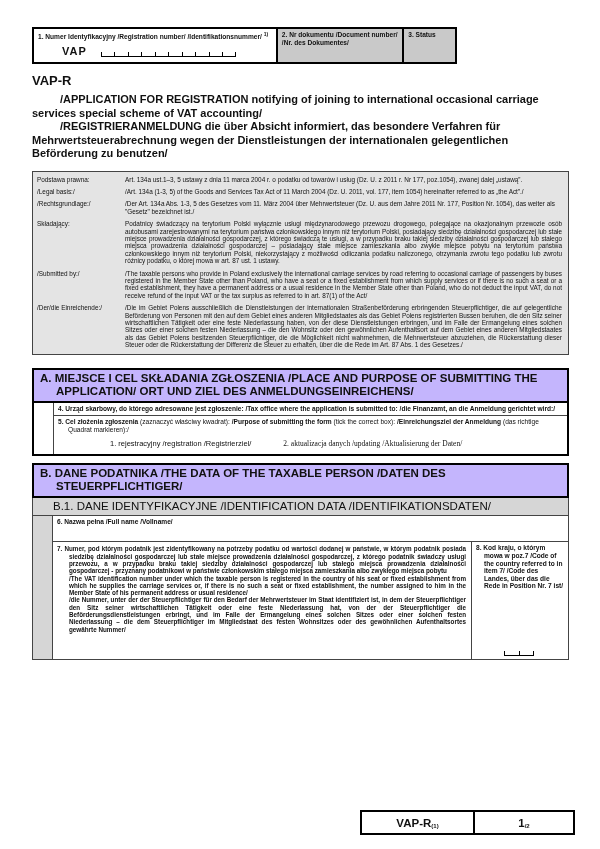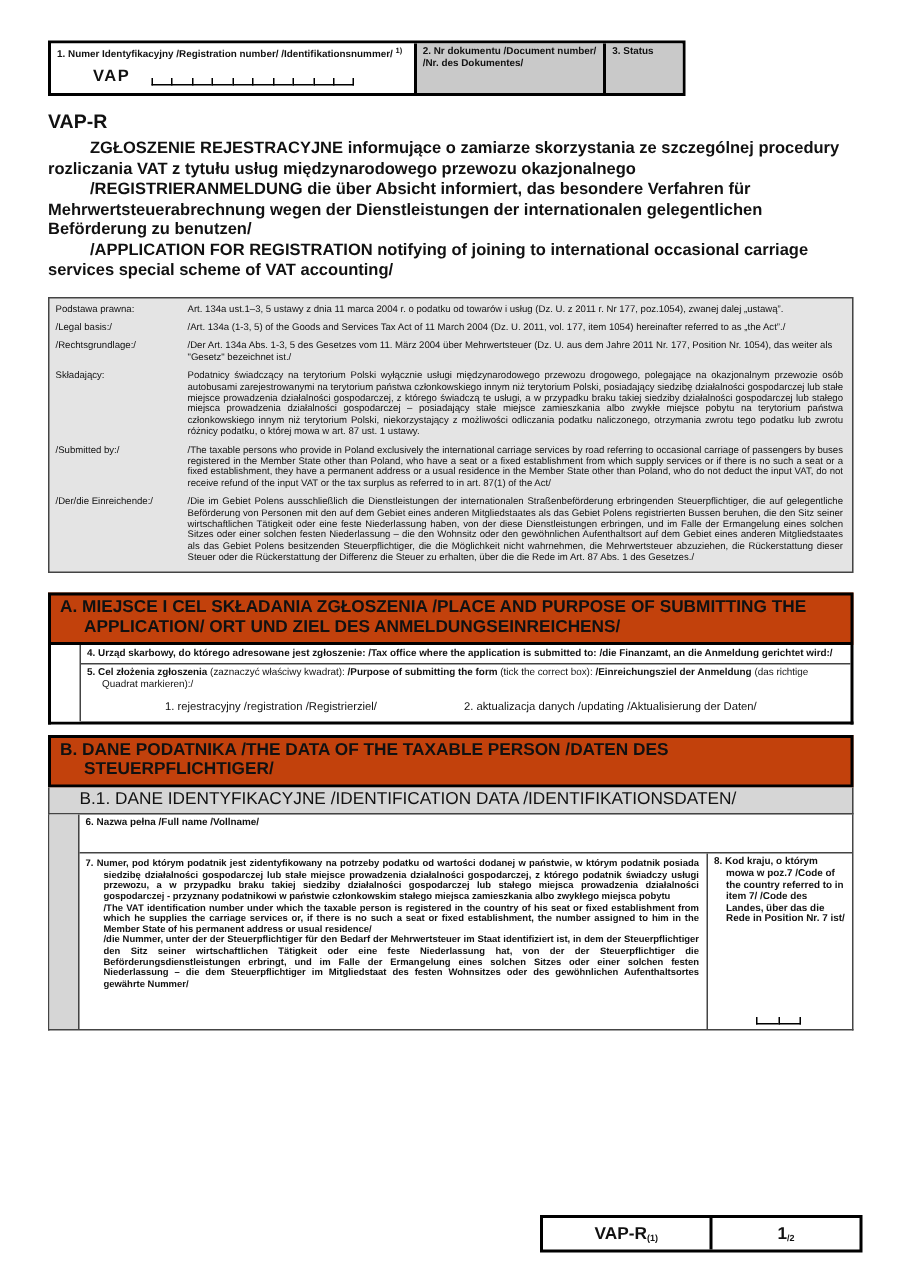--- a/index.html
+++ b/index.html
@@ -33,38 +33,38 @@
 
   
   .legalblock { margin-top:10px; border:1px solid #444; background:#e4e4e4; padding:4px 4px 5px 4px; }
   .lrow { display:grid; grid-template-columns:84px 1fr; column-gap:4px; margin-bottom:5px; }
   .lrow:last-child { margin-bottom:0; }
   .lrow .lab { font-size:6.4px; line-height:7.4px; }
   .lrow .txt { font-size:6.4px; line-height:7.4px; padding-right:2px; }
   .lrow .txt.just { text-align:justify; }
 
   
-  .sechdr { margin-top:13px; border:2px solid #000; background:#c2410c; padding:2px 6px 3px 6px;
+  .sechdr { margin-top:13px; border:2px solid #000; background:#c4b5fd; padding:2px 6px 3px 6px;
             font-size:11.5px; font-weight:bold; line-height:13px; text-indent:-16px; padding-left:22px; }
   .subhdr { border:1px solid #444; border-top:none; background:#d6d6d6; padding:2px 20px;
             font-size:11.5px; line-height:13px; }
 
   
   .abody { border:2px solid #000; border-top:none; display:flex; }
   .abody .strip { width:20px; background:#fff; border-right:1px solid #444; }
   .abody .inner { flex:1; }
   .fbox { border-bottom:1px solid #444; padding:2px 4px 3px 4px; }
   .fbox:last-child { border-bottom:none; }
   .boxlab { font-size:6.6px; font-weight:bold; line-height:7.6px; text-indent:-10px; padding-left:10px; }
   .box4val { font-size:9px; font-weight:bold; margin:6px 0 4px 4px; letter-spacing:0.2px; }
   .b5lab { font-size:6.6px; line-height:7.6px; text-indent:-10px; padding-left:10px; }
   .b5lab .b { font-weight:bold; }
   .opts { display:flex; margin:6px 0 3px 52px;align-items:center; }
   .opt { font-size:7.5px; }
-  .opt + .opt { margin-left:58px; }
+  .opt + .opt { margin-left:32px;font-family:Liberation Serif, serif; }
 
   
   .b1body { border:1px solid #444; border-top:none; display:flex; }
   .b1body .strip { width:20px; background:#d6d6d6; border-right:1px solid #444; }
   .b1body .inner { flex:1; display:flex; flex-direction:column; }
   .box6 { border-bottom:1px solid #444; padding:2px 4px; height:26px; }
   .row78 { display:flex; flex:1; }
   .box7 { flex:1; padding:3px 5px 3px 4px; border-right:1px solid #444; }
   .box7 p { font-size:6.3px; font-weight:bold; line-height:7.3px; text-align:justify; padding-left:12px; }
   .box7 p.hang { text-indent:-12px; }
@@ -107,23 +107,22 @@
     <div class="c2">
       <div class="fldlab">2. Nr dokumentu /Document number/ /Nr. des Dokumentes/</div>
     </div>
     <div class="c3">
       <div class="fldlab">3. Status</div>
     </div>
   </div>
 
   <div class="formcode">VAP-R</div>
   <div class="title">
-    <p>ZGŁOSZENIE REJESTRACYJNE informujące o zamiarze skorzystania ze szczególnej procedury rozliczania VAT z tytułu usług międzynarodowego przewozu okazjonalnego</p>
+    <p>/APPLICATION FOR REGISTRATION notifying of joining to international occasional carriage services special scheme of VAT accounting/</p>
     <p>/REGISTRIERANMELDUNG die über Absicht informiert, das besondere Verfahren für Mehrwertsteuerabrechnung wegen der Dienstleistungen der internationalen gelegentlichen Beförderung zu benutzen/</p>
-    <p>/APPLICATION FOR REGISTRATION notifying of joining to international occasional carriage services special scheme of VAT accounting/</p>
   </div>
 
   <div class="legalblock">
     <div class="lrow">
       <div class="lab">Podstawa prawna:</div>
       <div class="txt">Art. 134a ust.1–3, 5 ustawy z dnia 11 marca 2004 r. o podatku od towarów i usług (Dz. U. z 2011 r. Nr 177, poz.1054), zwanej dalej „ustawą”.</div>
     </div>
     <div class="lrow">
       <div class="lab">/Legal basis:/</div>
       <div class="txt">/Art. 134a (1-3, 5) of the Goods and Services Tax Act of 11 March 2004 (Dz. U. 2011, vol. 177, item 1054) hereinafter referred to as „the Act”./</div>

